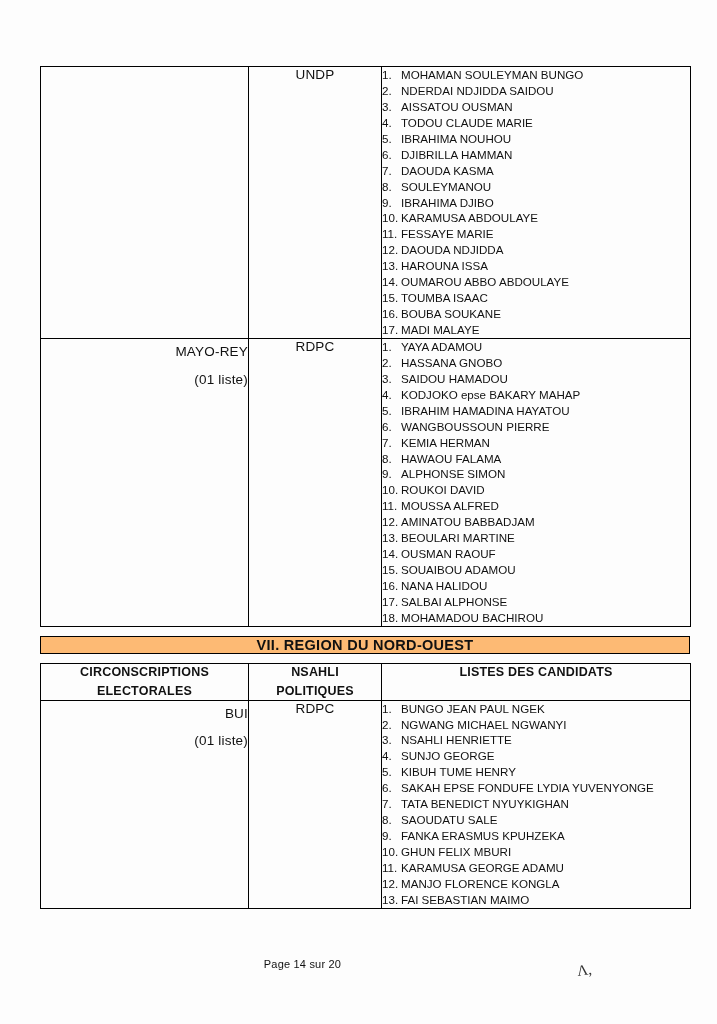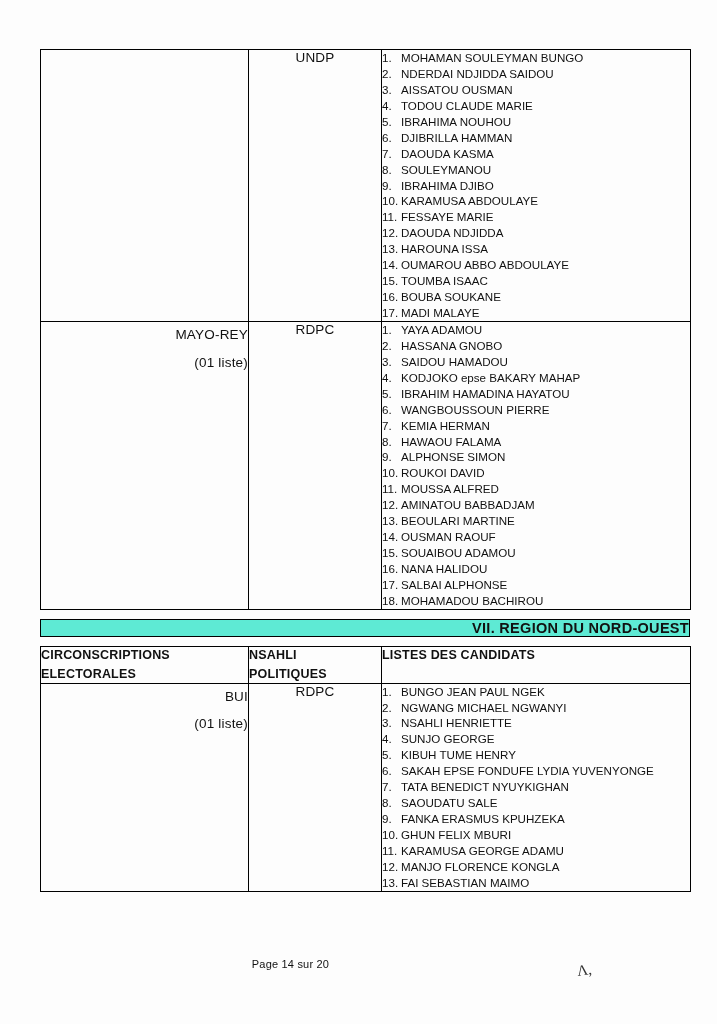--- a/index.html
+++ b/index.html
@@ -18,21 +18,21 @@
   .page {
     position: absolute;
     left: 0; top: 0;
     width: 717px;
     height: 1024px;
     background: #fdfdfd;
   }
   .sheet {
     position: absolute;
     left: 40px;
-    top: 49px;
+    top: 66px;
     width: 650px;
   }
   table.doc {
     border-collapse: collapse;
     width: 650px;
     table-layout: fixed;
   }
   table.doc td {
     border: 1px solid #000000;
     vertical-align: top;
@@ -64,39 +64,40 @@
   }
   .cand {
     white-space: nowrap;
     overflow: hidden;
   }
   .cand .num {
     display: inline-block;
     min-width: 19px;
   }
   .section-band td {
-    text-align: right;
+    text-align: center;
     font-weight: bold;
     font-size: 14.5px;
     letter-spacing: 0.3px;
     padding: 14px 4px;
     vertical-align: middle;
-    background: #5eead4;
+    background: #fdba74;
   }
   .hdr td {
+    text-align: center;
     font-weight: bold;
     font-size: 12.5px;
     line-height: 1.35;
     letter-spacing: 0.2px;
     padding: 11px 4px;
     vertical-align: middle;
   }
   .footer {
     position: absolute;
-    left: 4px;
+    left: 16px;
     top: 958px;
     width: 573px;
     text-align: center;
     font-size: 11px;
     letter-spacing: 0.2px;
   }
   .scribble {
     position: absolute;
     left: 577px;
     top: 962px;

